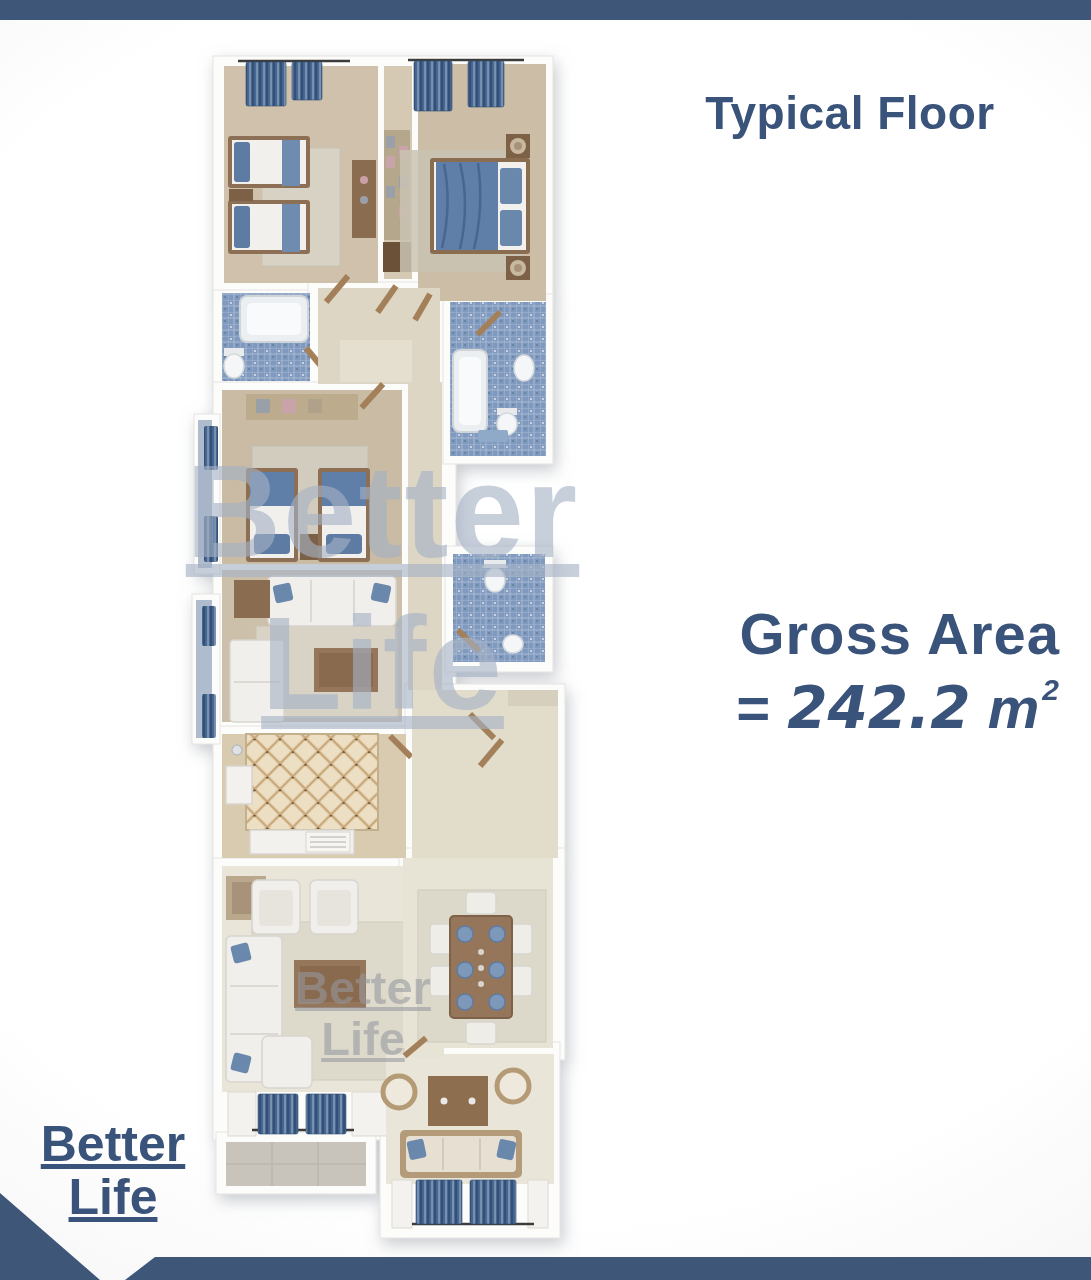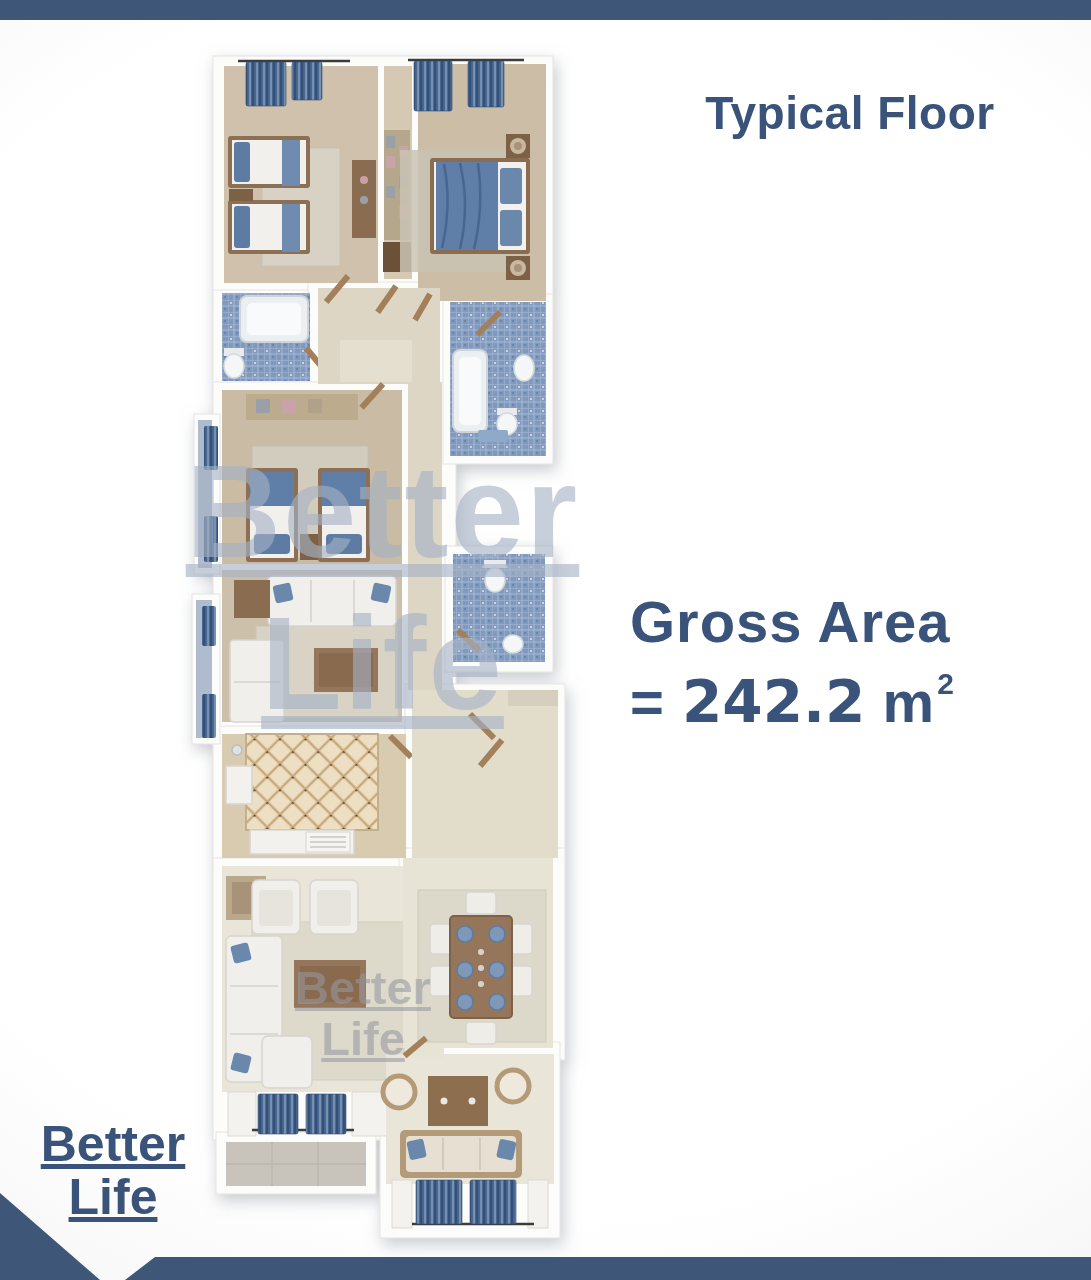--- a/index.html
+++ b/index.html
@@ -11,23 +11,23 @@
   .bar{position:absolute;left:0;width:100%;background:#3e5677;}
   .bar-top{top:0;height:20px;}
   .bar-bottom{bottom:0;height:23px;clip-path:polygon(155px 0,100% 0,100% 100%,125px 100%);}
   .corner-triangle{position:absolute;left:0;top:1193px;width:100px;height:87px;background:#3e5677;
     clip-path:polygon(0 0,0 100%,100% 100%);}
   .plan-svg{position:absolute;left:0;top:0;width:1091px;height:1280px;}
   .page-title{
     position:absolute;left:660px;top:74px;width:380px;text-align:center;
     color:#3a537a;font-size:46px;font-weight:700;letter-spacing:.5px;white-space:nowrap;margin-top:12px;
   }
-  .gross-area{position:absolute;left:630px;top:588px;width:430px;text-align:left;color:#3a537a;}
+  .gross-area{position:absolute;left:630px;top:600px;width:430px;text-align:right;color:#3a537a;}
   .gross-area .line1{font-size:58px;font-weight:700;letter-spacing:1px;}
-  .gross-area .line2{font-size:58px;font-weight:700;margin-top:12px;letter-spacing:1px;}
+  .gross-area .line2{font-size:58px;font-weight:700;margin-top:6px;letter-spacing:1px;font-style:italic;}
   .gross-area .line2 .num{font-family:"DejaVu Sans", sans-serif;font-weight:700;letter-spacing:0;}
   .gross-area .line2 sup{font-size:30px;vertical-align:28px;margin-left:2px;}
   .brand{
     position:absolute;left:18px;top:1118px;width:190px;text-align:center;
     color:#3a537a;font-size:50px;font-weight:700;line-height:53px;
   }
   .wm-large{
     position:absolute;left:150px;top:436px;width:465px;text-align:center;
     font-size:132px;font-weight:700;line-height:152px;color:rgba(164,178,197,.62);
     pointer-events:none;letter-spacing:2px;

